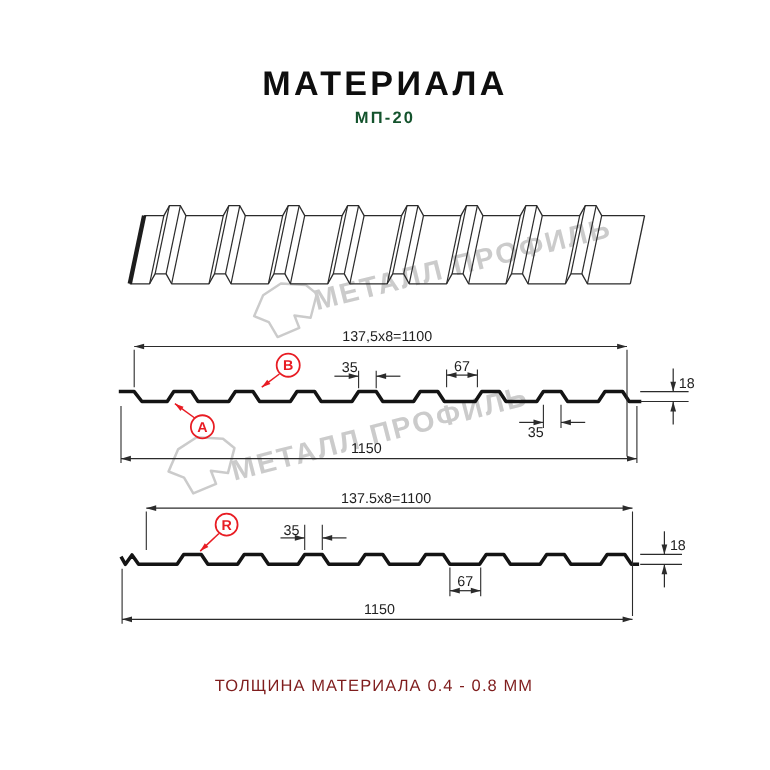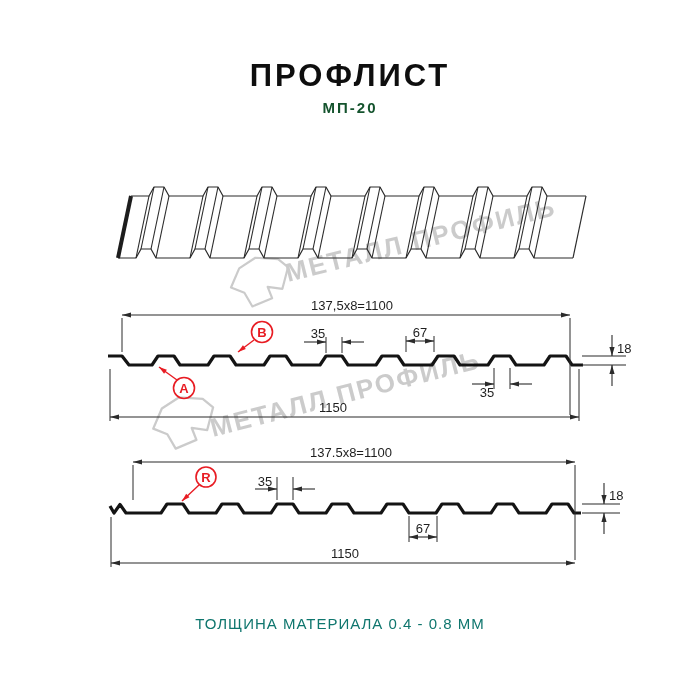--- a/index.html
+++ b/index.html
@@ -3,32 +3,32 @@
 <meta charset="utf-8">
 <style>
   html,body{margin:0;padding:0;background:#ffffff;}
   #stage{position:relative;width:700px;height:700px;background:#fff;overflow:hidden;
          font-family:"Liberation Sans", sans-serif;}
   .title{position:absolute;top:58px;left:0;width:700px;text-align:center;
          font-size:31px;font-weight:bold;letter-spacing:3px;color:#0e0e0e;}
   .subtitle{position:absolute;top:99px;left:0;width:700px;text-align:center;
          font-size:15px;font-weight:bold;letter-spacing:2px;color:#14532d;}
   .footer{position:absolute;top:615px;left:0;width:680px;text-align:center;
-         font-size:15px;letter-spacing:1px;color:#0f766e;}
+         font-size:15px;letter-spacing:1px;color:#7f1d1d;}
   svg{position:absolute;left:0;top:0;}
   .dimtext{font-family:"Liberation Sans",sans-serif;font-size:13px;fill:#1f1f1f;}
   .marktext{font-family:"Liberation Sans",sans-serif;font-size:13px;font-weight:bold;}
   .wmtext{font-family:"Liberation Sans",sans-serif;font-size:26px;font-weight:bold;letter-spacing:2px;}
 </style>
 </head>
 <body>
 
 <div id="stage">
 
-  <div class="title">ПРОФЛИСТ</div>
+  <div class="title">МАТЕРИАЛА</div>
   <div class="subtitle">МП-20</div>
 
   <svg width="700" height="700" viewBox="0 0 700 700">
 
     <g opacity="0.95">
       <g transform="translate(226,264) rotate(-12)">
         <path d="M0,24 L12,7 L30,0 L52,6 L60,16 L50,36 L36,31 L38,43 L17,47 L12,32 Z" fill="none" stroke="#c9c9c9" stroke-width="2.2" stroke-linejoin="round"></path>
       </g>
       <g transform="translate(288,282) rotate(-14)">
         <text class="wmtext" x="0" y="0" fill="#c9c9c9">МЕТАЛЛ ПРОФИЛЬ</text>

